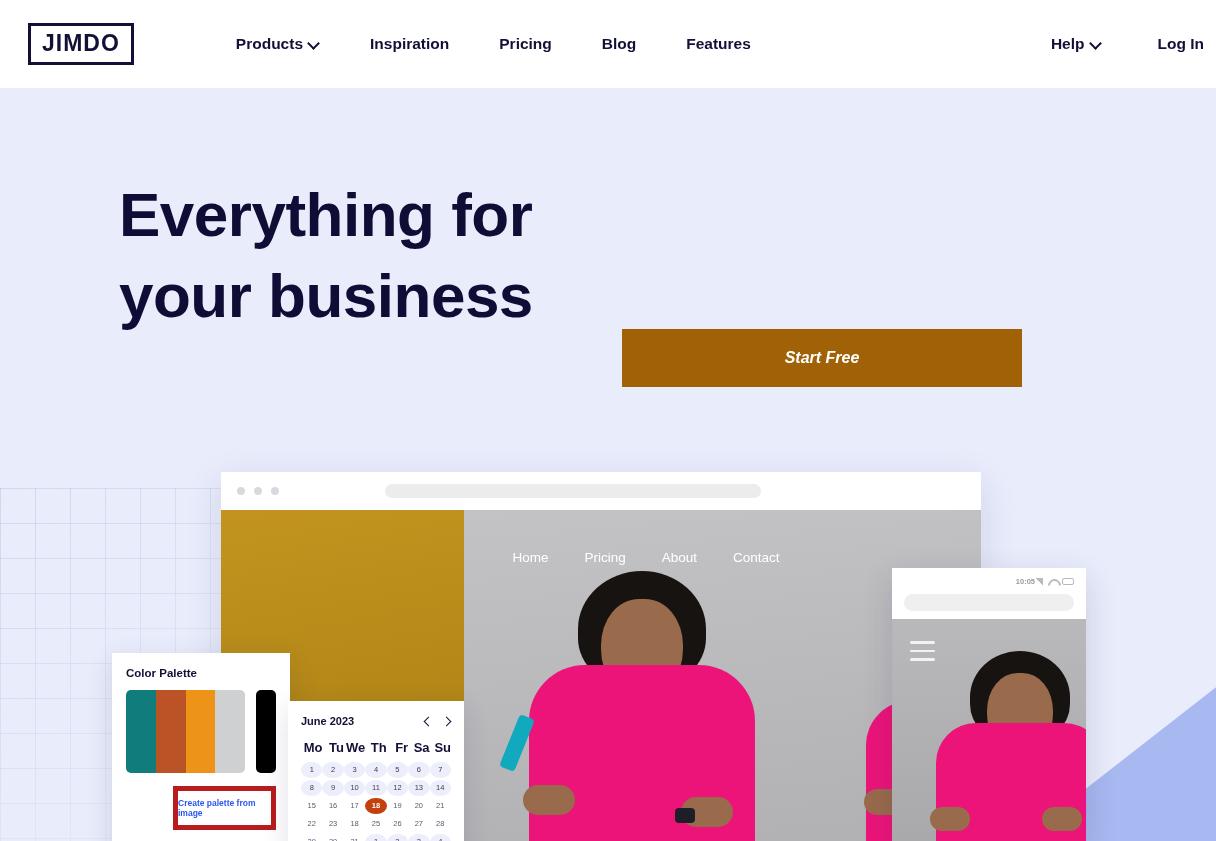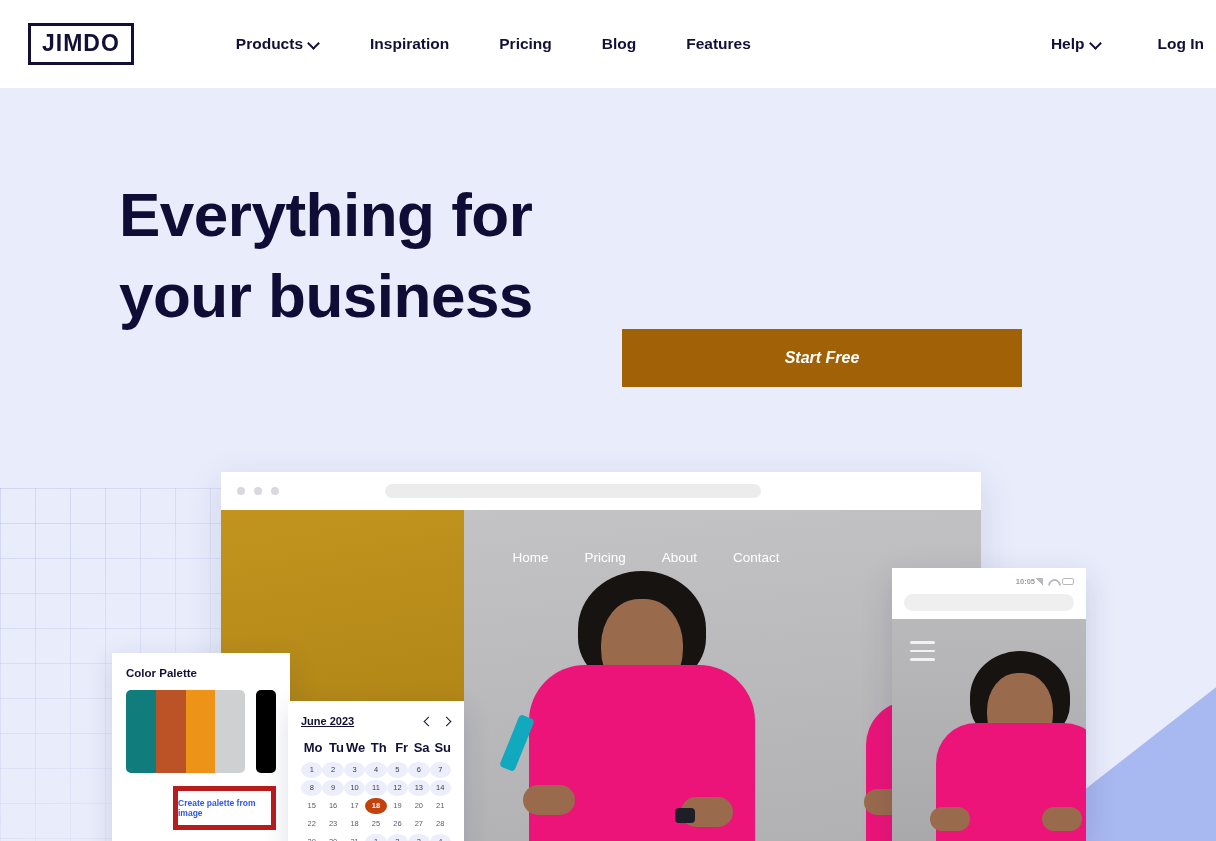--- a/index.html
+++ b/index.html
@@ -228,21 +228,21 @@
   
   .booking-card {
     position: absolute; left: 288px; top: 613px;
     width: 176px; height: 228px;
     background: #ffffff;
     box-shadow: 0 8px 26px rgba(30,35,90,.14);
     padding: 14px 13px 0 13px;
     overflow: hidden;
   }
   .cal-head { display: flex; align-items: center; justify-content: space-between; margin-bottom: 13px; }
-  .cal-month { font-size: 11px; font-weight: bold; color: #121037; text-decoration: underline; }
+  .cal-month { font-size: 11px; font-weight: bold; color: #121037; }
   .cal-arrows { display: flex; gap: 9px; }
   .arw { width: 9px; height: 9px; position: relative; cursor: pointer; }
   .arw::before { content:""; position:absolute; left:1px; top:1px; width:6px; height:6px;
     border-top: 1.6px solid #121037; border-right: 1.6px solid #121037; }
   .arw.prev::before { transform: rotate(-135deg); }
   .arw.next::before { transform: rotate(45deg); }
   .cal-grid { display: grid; grid-template-columns: repeat(7, 1fr); row-gap: 2px; }
   .cal-dow { font-size: 13px; font-weight: bold; color: #121037;
     text-align: right; padding-bottom: 5px; }
   .cal-day { font-size: 7.5px; color: #3a3950; text-align: center;

